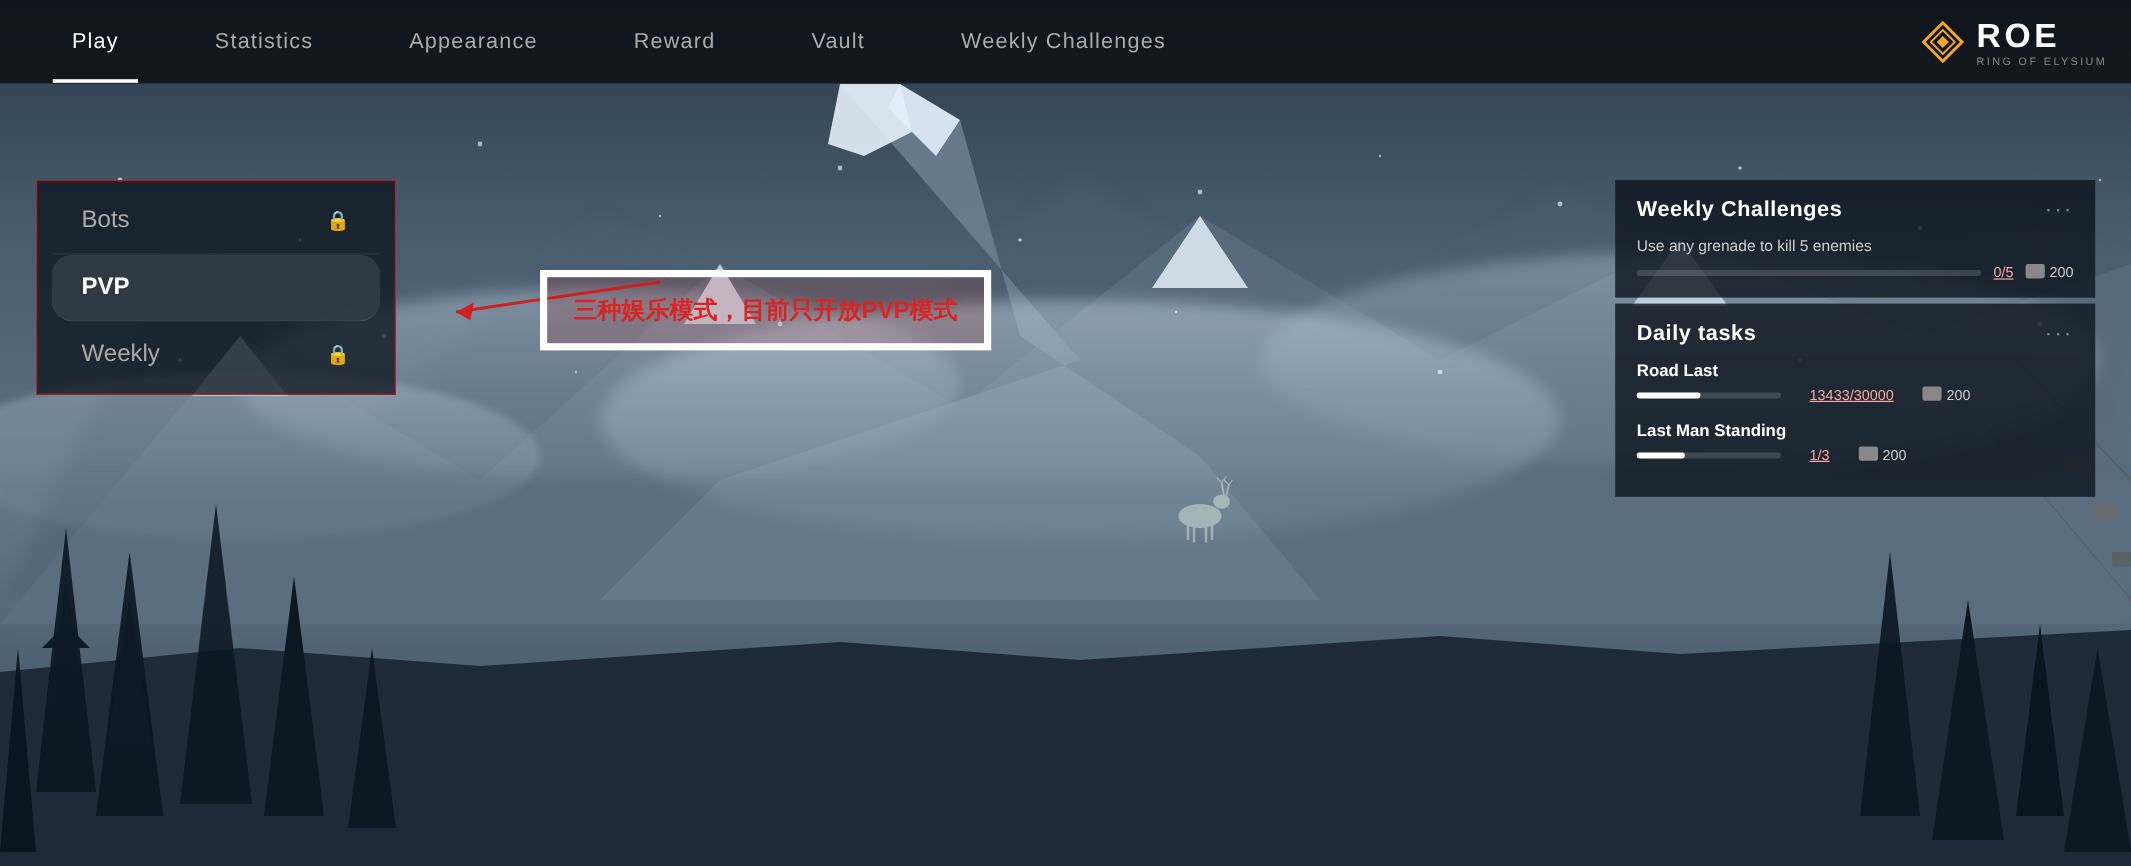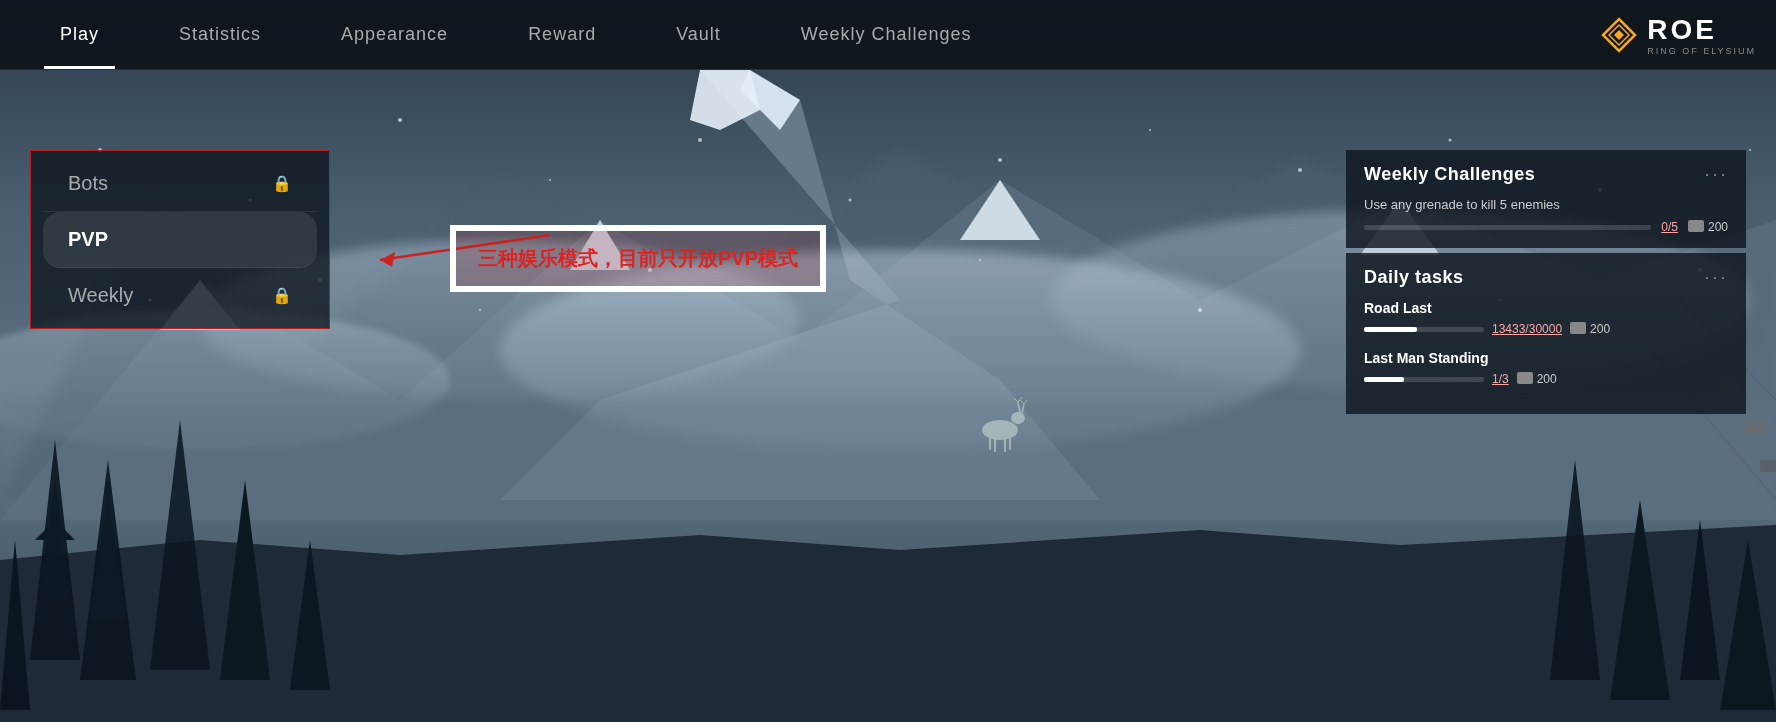--- a/index.html
+++ b/index.html
@@ -276,21 +276,21 @@
     .task-name {
       color: #ffffff;
       font-size: 14px;
       font-weight: bold;
       margin-bottom: 6px;
     }
 
     .task-progress-row {
       display: flex;
       align-items: center;
-      gap: 8px;
+      gap: 24px;
     }
   </style>
 </head>
 <body>
 
 <div class="bg"></div>
 
 <svg class="bg-svg" viewBox="0 0 1776 722" xmlns="http://www.w3.org/2000/svg">
 
   <defs>

